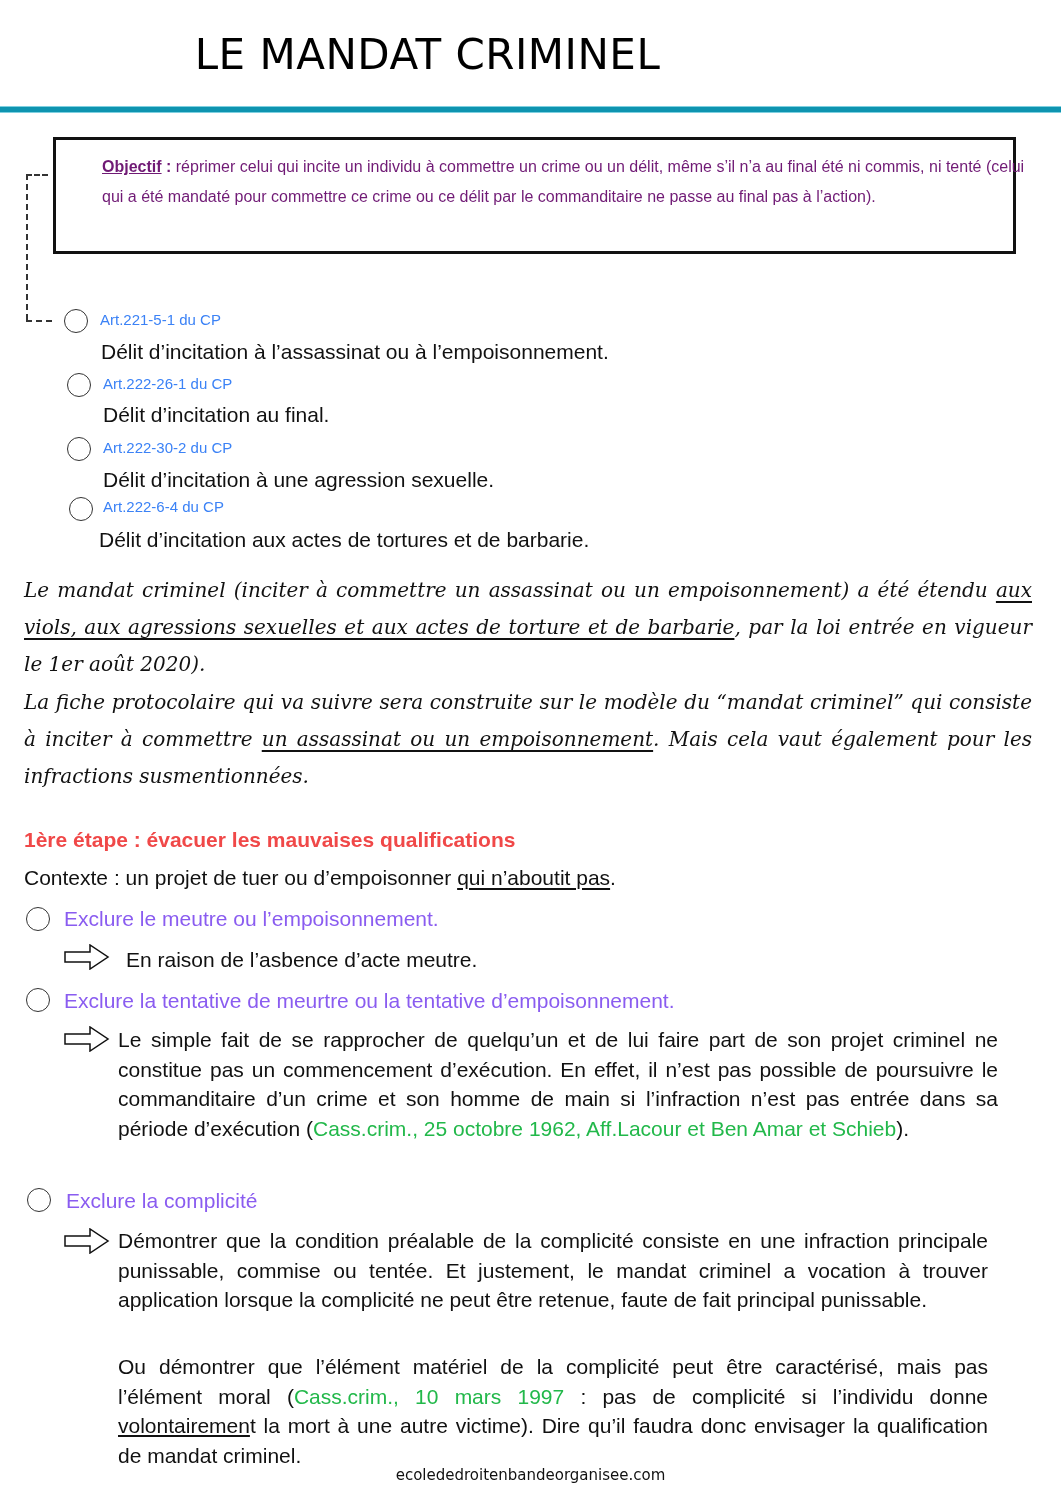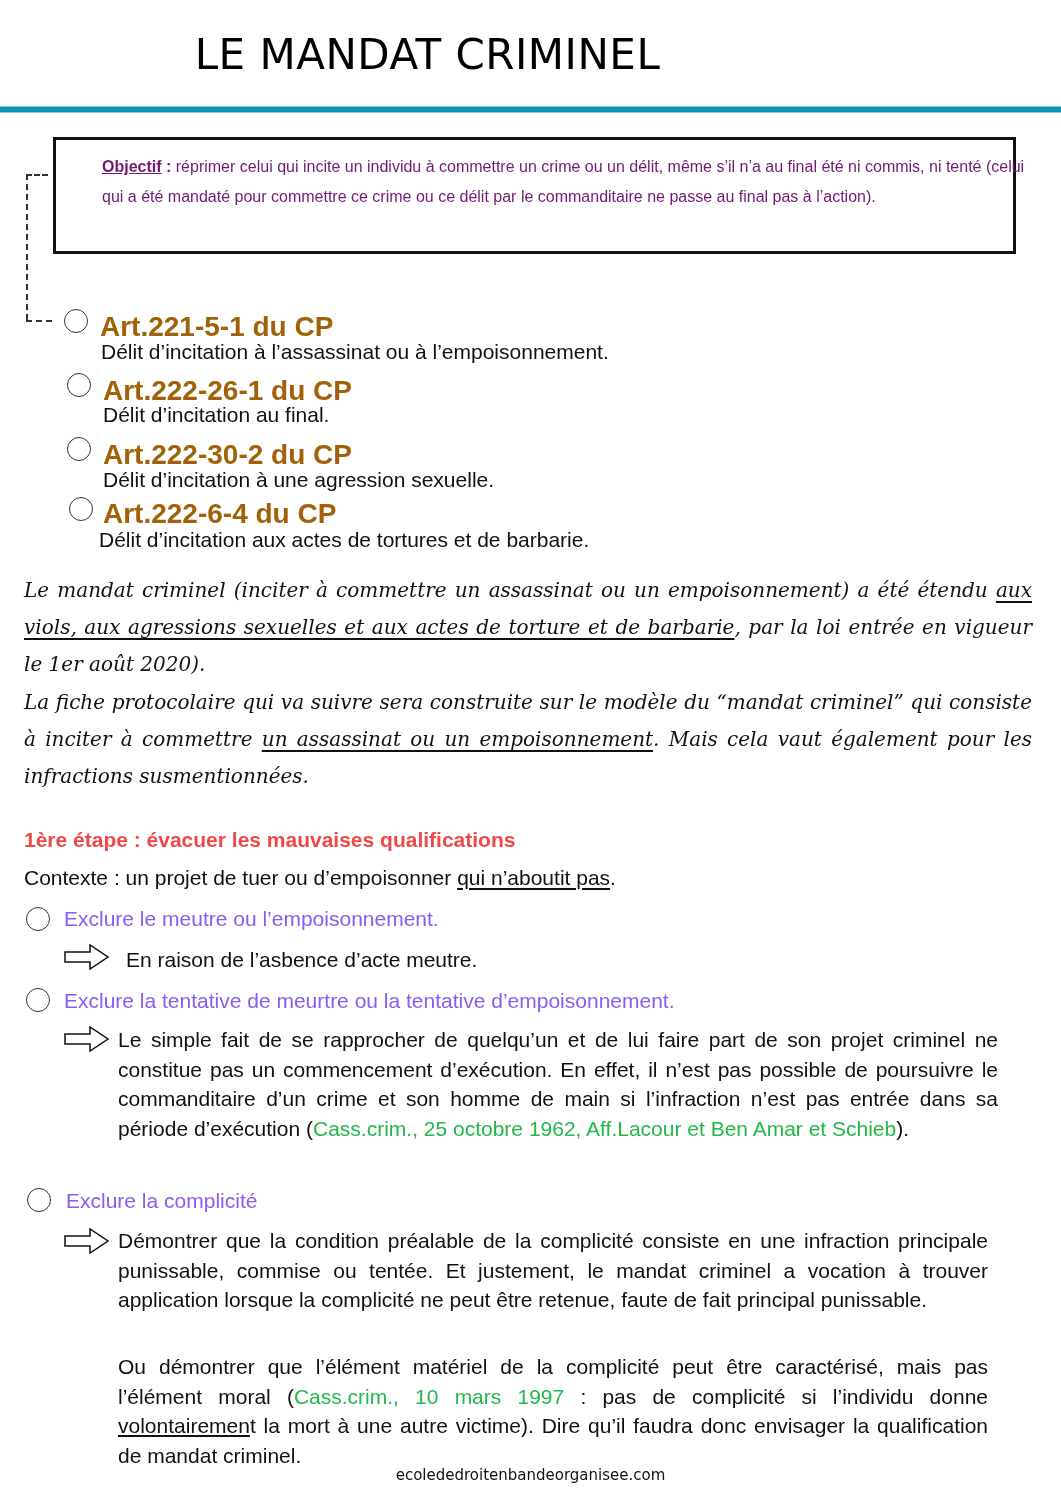--- a/index.html
+++ b/index.html
@@ -10,21 +10,21 @@
            font-size: 42px; letter-spacing: 0.5px; color: #000; font-weight: normal; }
   .rule { top: 106px; left: 0; width: 1061px; height: 5px; background: #0e94b0;
           border-top: 1px solid #7fd0e0; border-bottom: 1px solid #7fd0e0; }
   .obj-box { top: 137px; left: 53px; width: 963px; height: 117px; border: 3px solid #111; box-sizing: border-box; }
   .obj-text { top: 152px; left: 74px; width: 940px; font-size: 16px; line-height: 29.5px; color: #701a75; margin-left: 28px; }
   .obj-text b { text-decoration: underline; }
   .dash-v { top: 174px; left: 26px; width: 0; height: 146px; border-left: 2px dashed #333; }
   .dash-top { top: 174px; left: 26px; width: 22px; height: 0; border-top: 2px dashed #333; }
   .dash-bot { top: 320px; left: 26px; width: 26px; height: 0; border-top: 2px dashed #333; }
   .circle { width: 24px; height: 24px; border: 1.5px solid #333; border-radius: 50%; box-sizing: border-box; }
-  .art-title { font-size: 28px; font-weight: bold; color: #a16207; }
+  .art-title { font-size: 15px; font-weight: normal; color: #3b82f6; }
   .art-desc { font-size: 21px; color: #111; }
   .hand { left: 24px; width: 1008px; font-family: "DejaVu Serif", serif; font-style: italic; font-size: 20px;
           color: #111; line-height: 37px; text-align: justify; }
   .hand u { text-decoration-thickness: 2px; text-underline-offset: 4px; }
   .step-title { top: 828px; left: 24px; font-size: 21px; font-weight: bold; color: #f04848; }
   .context { top: 866px; left: 24px; font-size: 21px; color: #111; }
   .context b { font-weight: normal; }
   .context u { text-underline-offset: 3px; margin-top: 26px; }
   .excl { font-size: 21px; color: #8a5cf0; }
   .arrow { width: 46px; height: 26px; }

